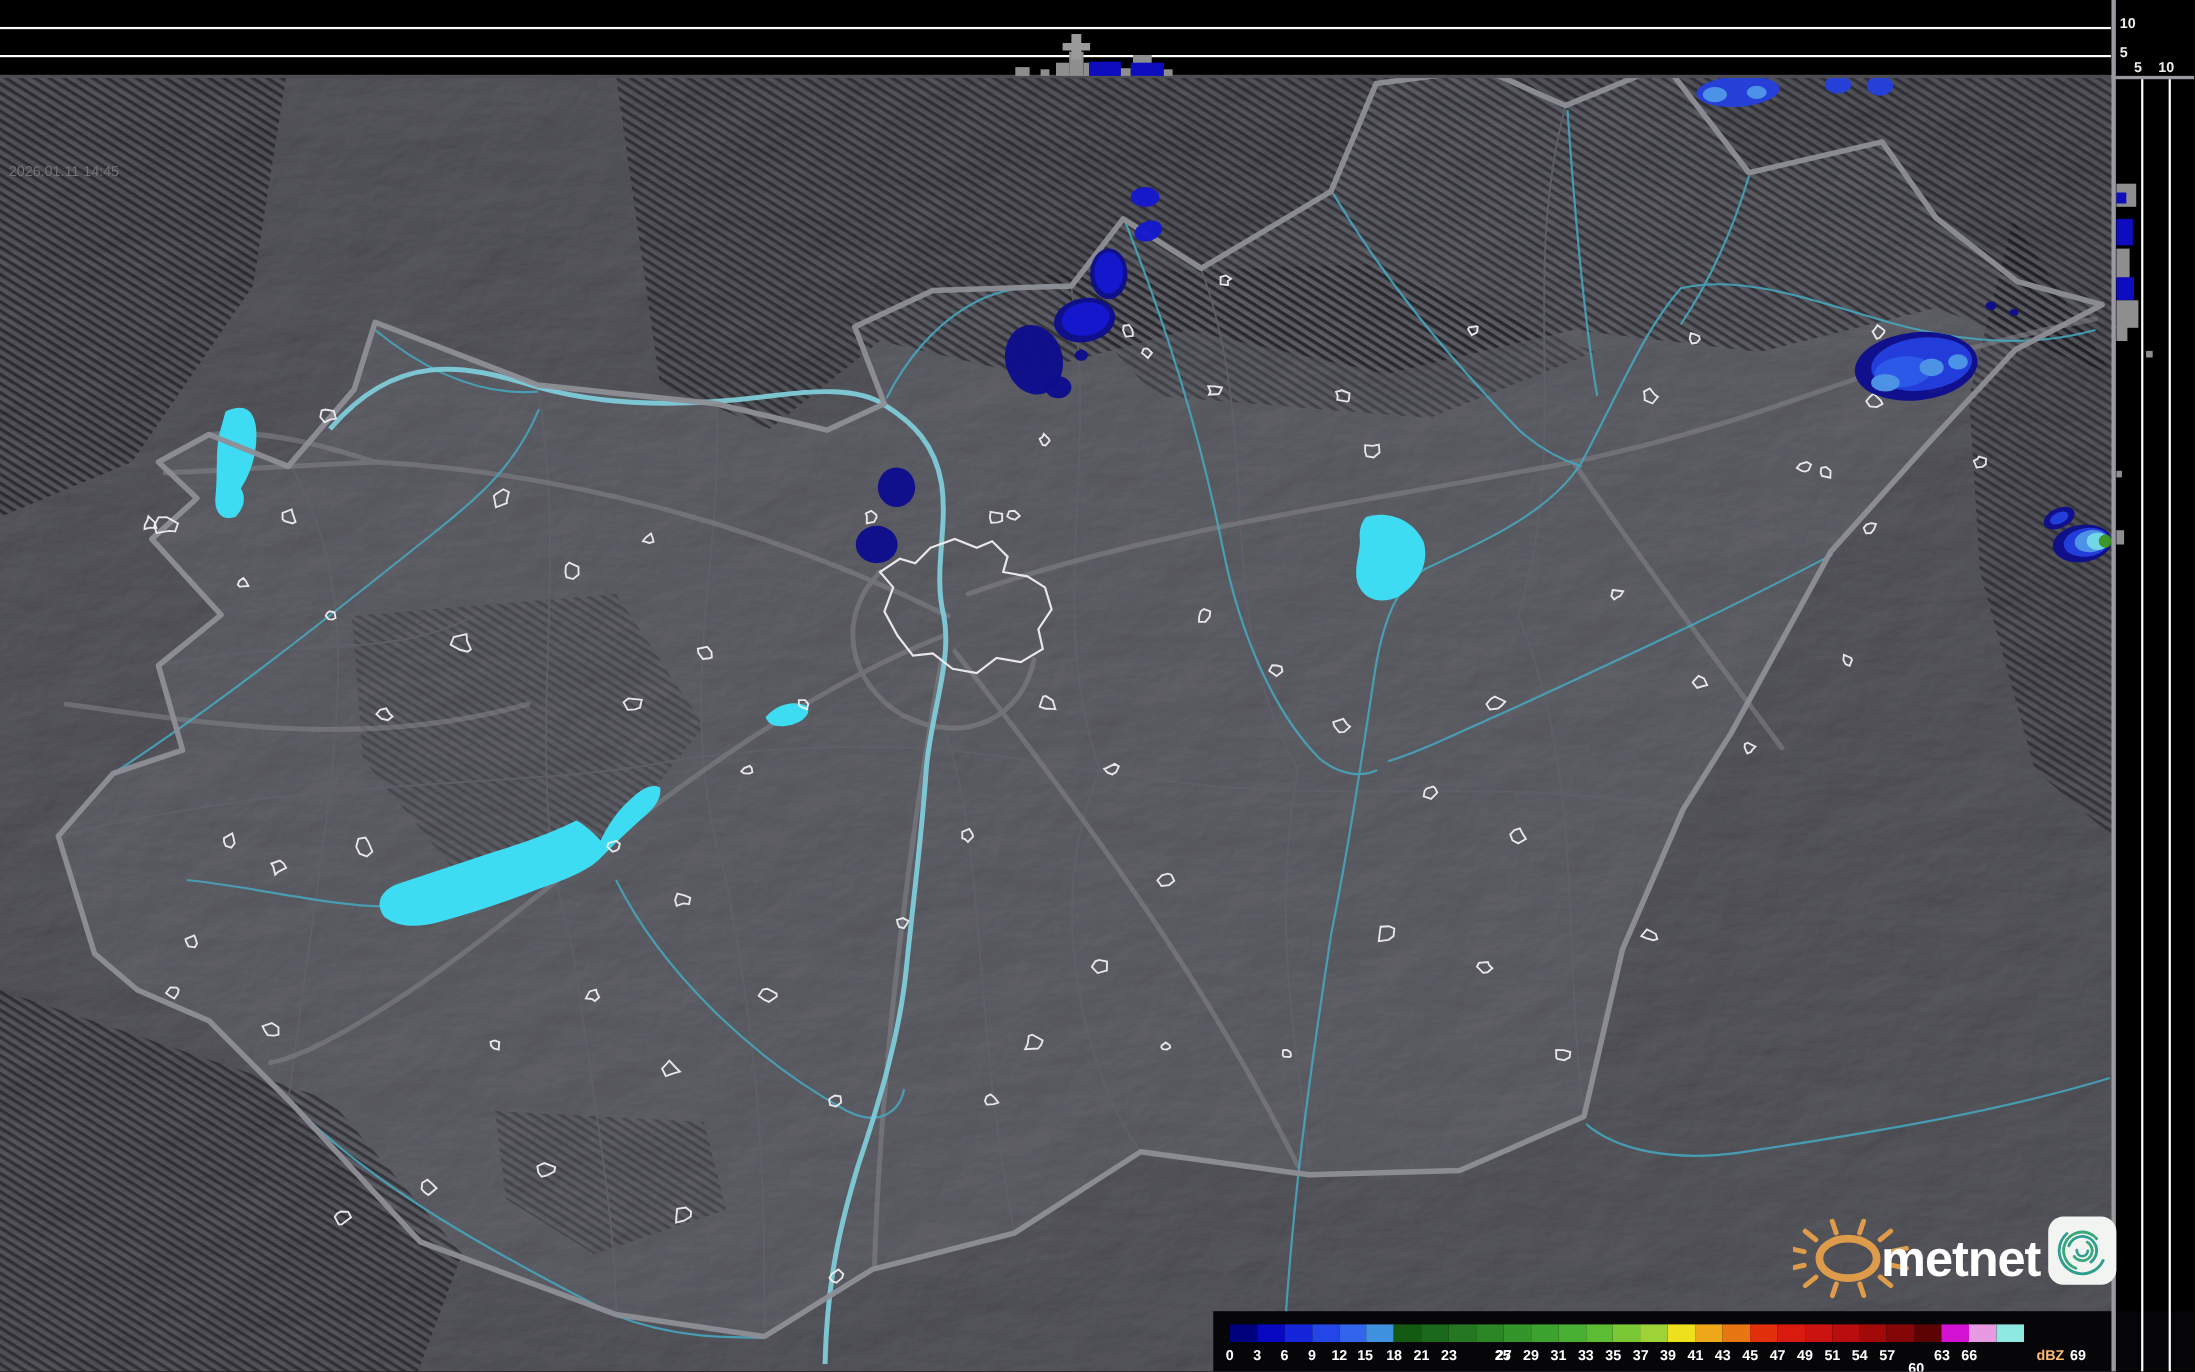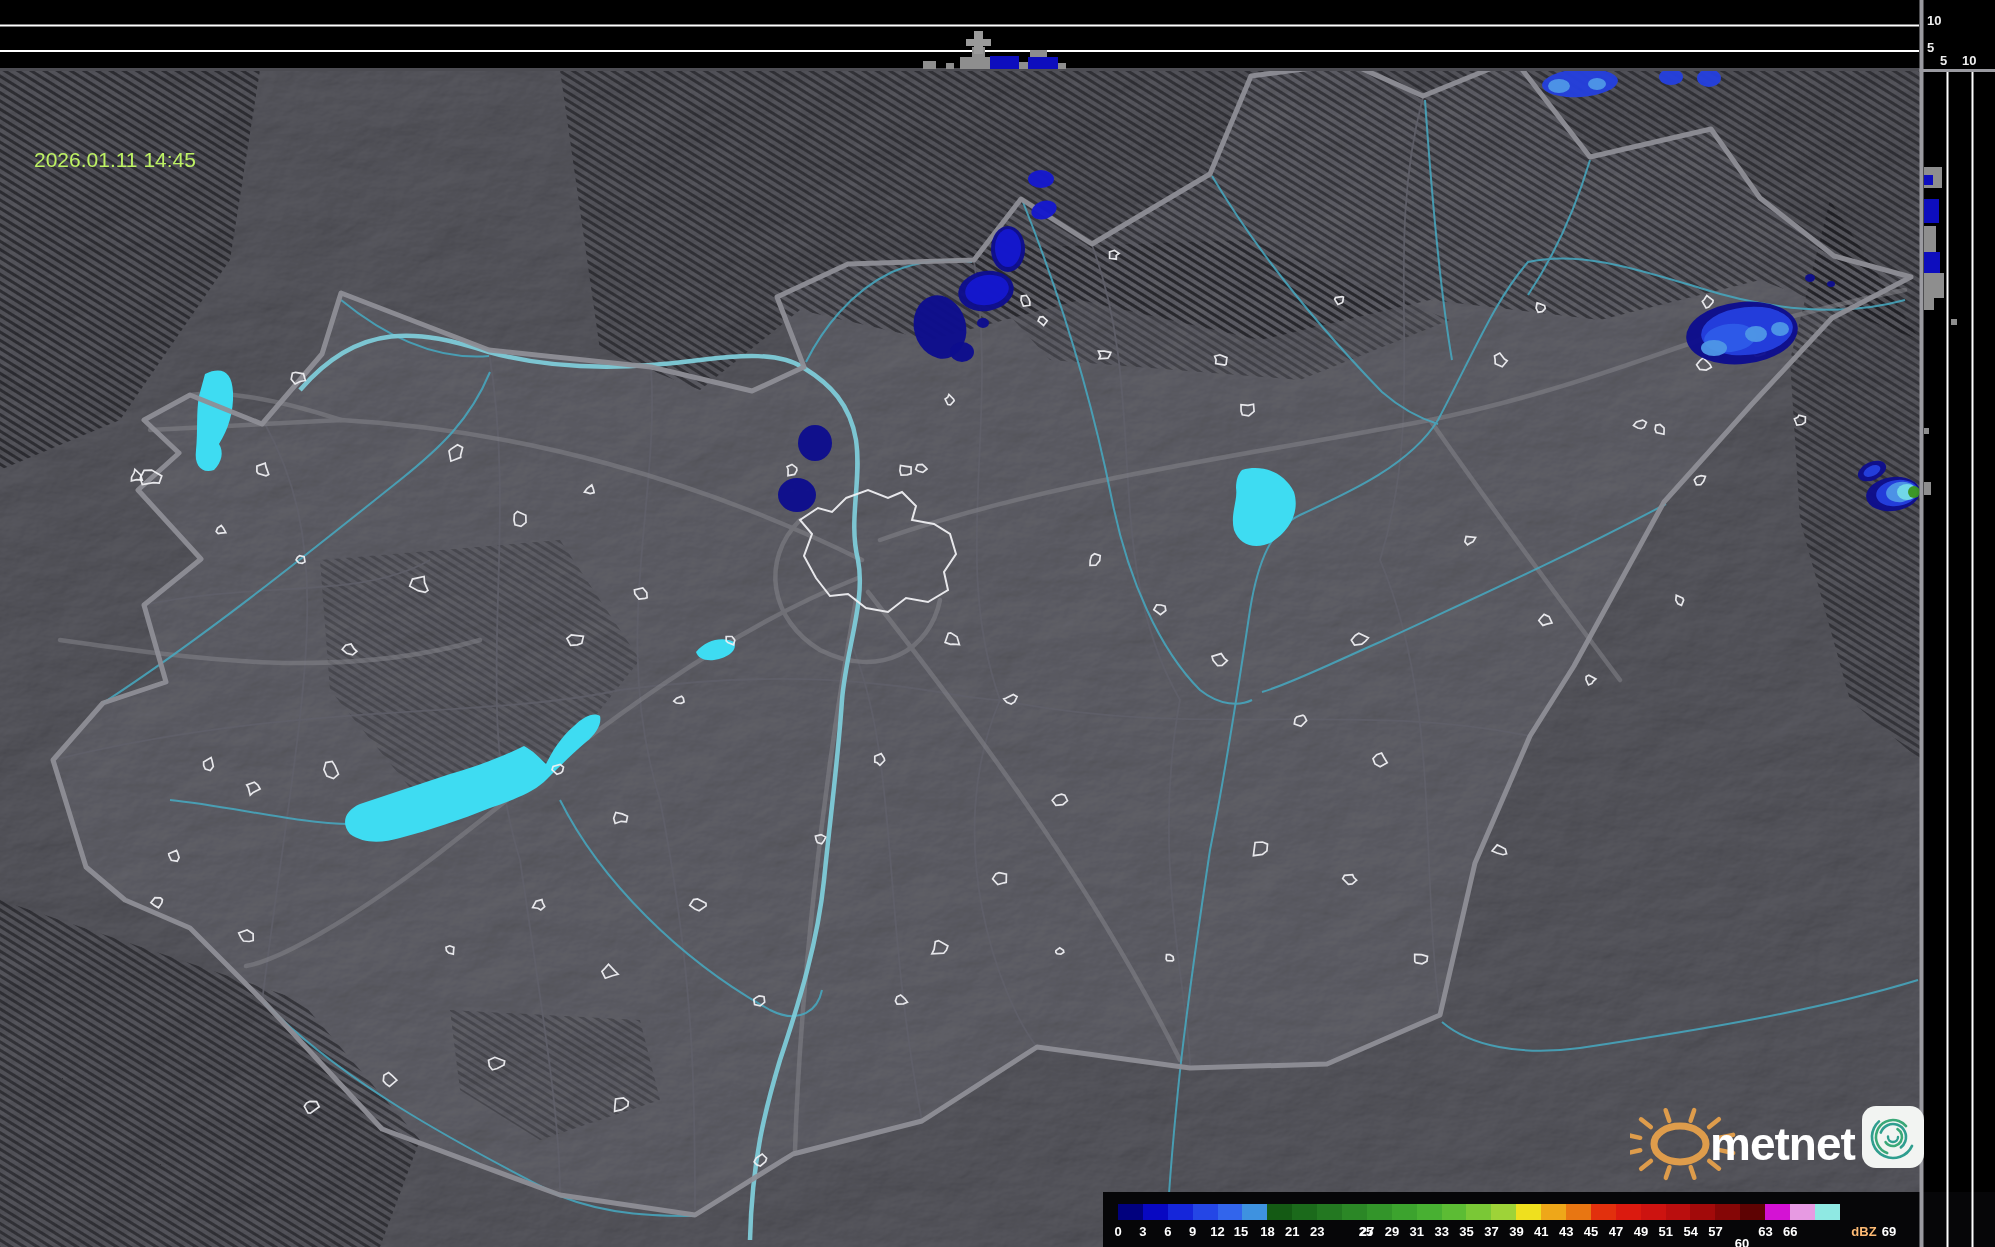--- a/index.html
+++ b/index.html
@@ -1,21 +1,21 @@
 <!DOCTYPE html>
 <html style="--lake: #3EDCF2; --river: #46AAC2; --danube: #7ECBD8; --country_border: #8E8E96; --county: #60606A; --road: #88888E; --town: #EFEFF2;"><head>
 <meta charset="utf-8">
 <style>
   html,body{margin:0;padding:0;background:#000;}
   .stage{position:relative;width:1995px;height:1247px;background:#000;overflow:hidden;
          font-family:"Liberation Sans",sans-serif;}
   #scene{position:absolute;left:0;top:0;}
   .title{position:absolute;left:20px;top:94px;font-size:41px;font-weight:400;color:#f2f2f2;
          letter-spacing:.5px;white-space:nowrap;}
-  .timestamp{position:absolute;left:34px;top:148px;font-size:21px;font-weight:400;color:#bef264;}
+  .timestamp{position:absolute;left:8px;top:148px;font-size:13px;font-weight:400;color:#737373;}
   .axis-label{position:absolute;font:bold 13px "Liberation Sans",sans-serif;color:#ededed;}
   #colorbar{position:absolute;left:1118px;top:1204px;width:722px;height:40px;}
   #cb-cells{display:flex;width:722px;height:16px;}
   .cb-cell{flex:0 0 24.9px;height:16px;}
   .cb-label{position:absolute;top:20px;transform:translateX(-50%);
             font:bold 13px "Liberation Sans",sans-serif;color:#fff;white-space:nowrap;}
   .cb-unit{position:absolute;left:746px;top:20px;transform:translateX(-50%);
            font:bold 13px "Liberation Sans",sans-serif;color:#fdba74;}
   #logo{position:absolute;left:1630px;top:1096px;width:300px;height:95px;}
 </style>

